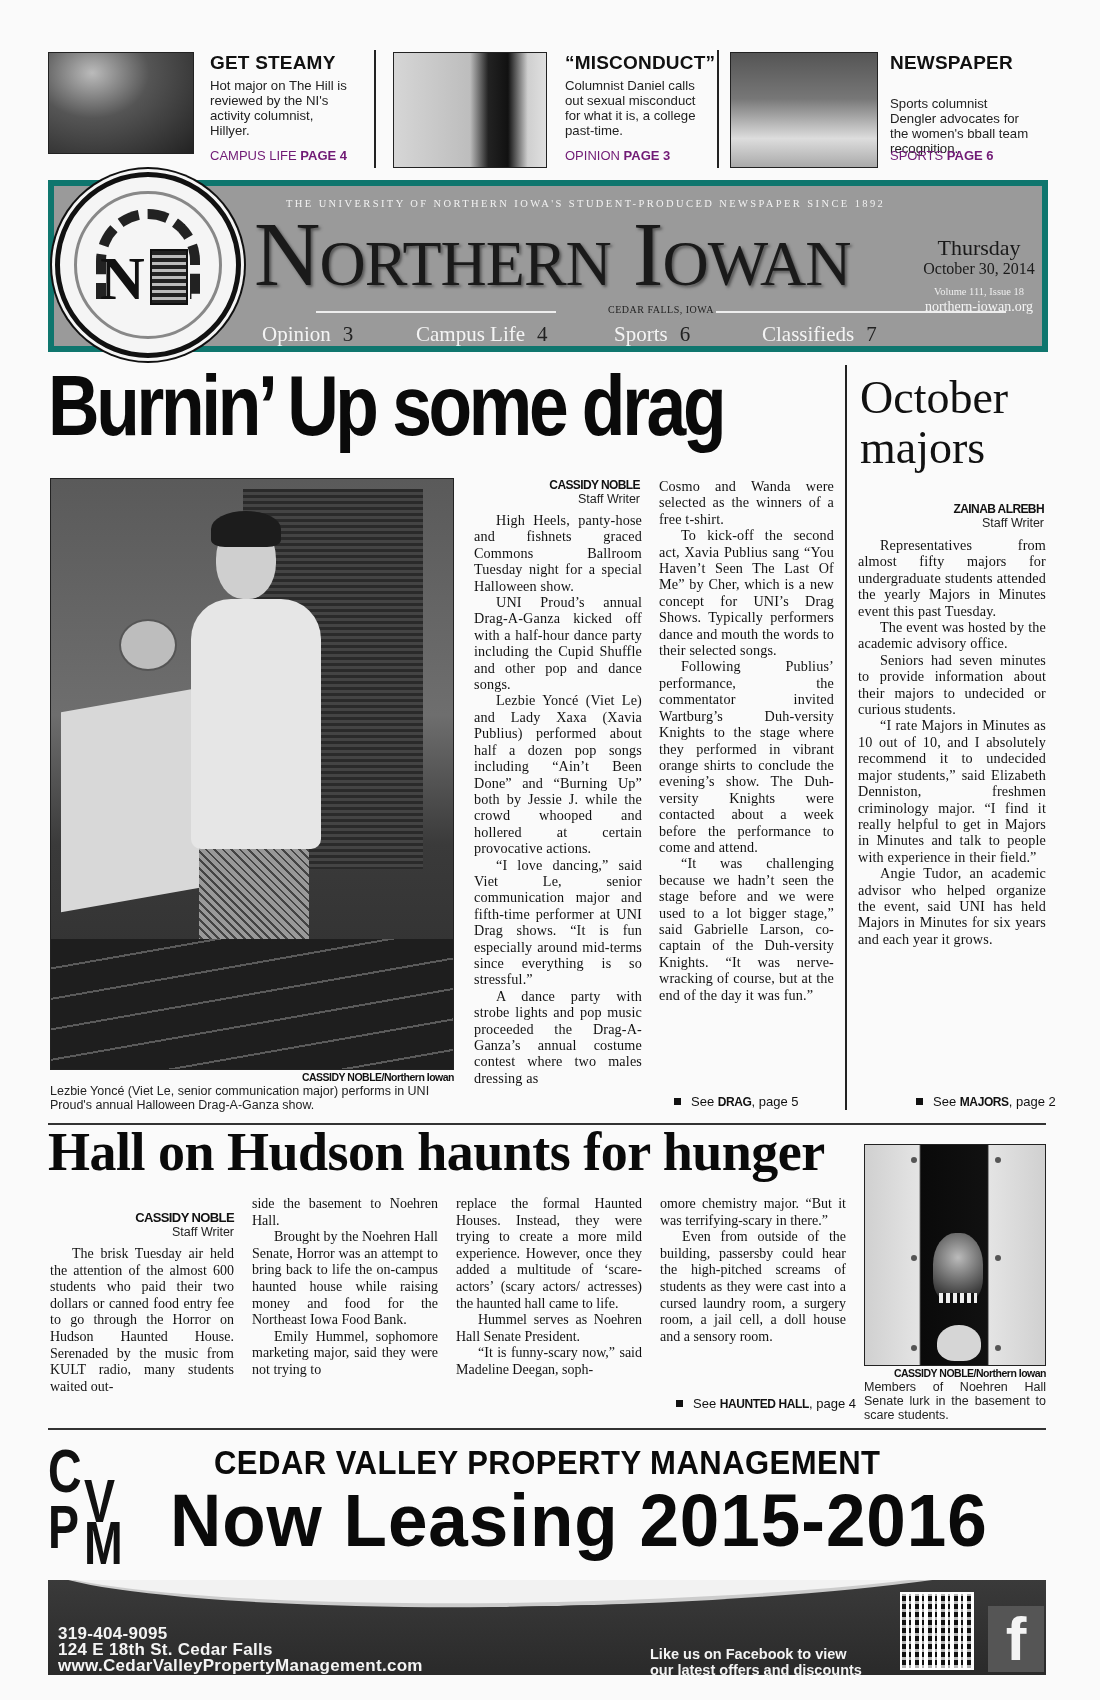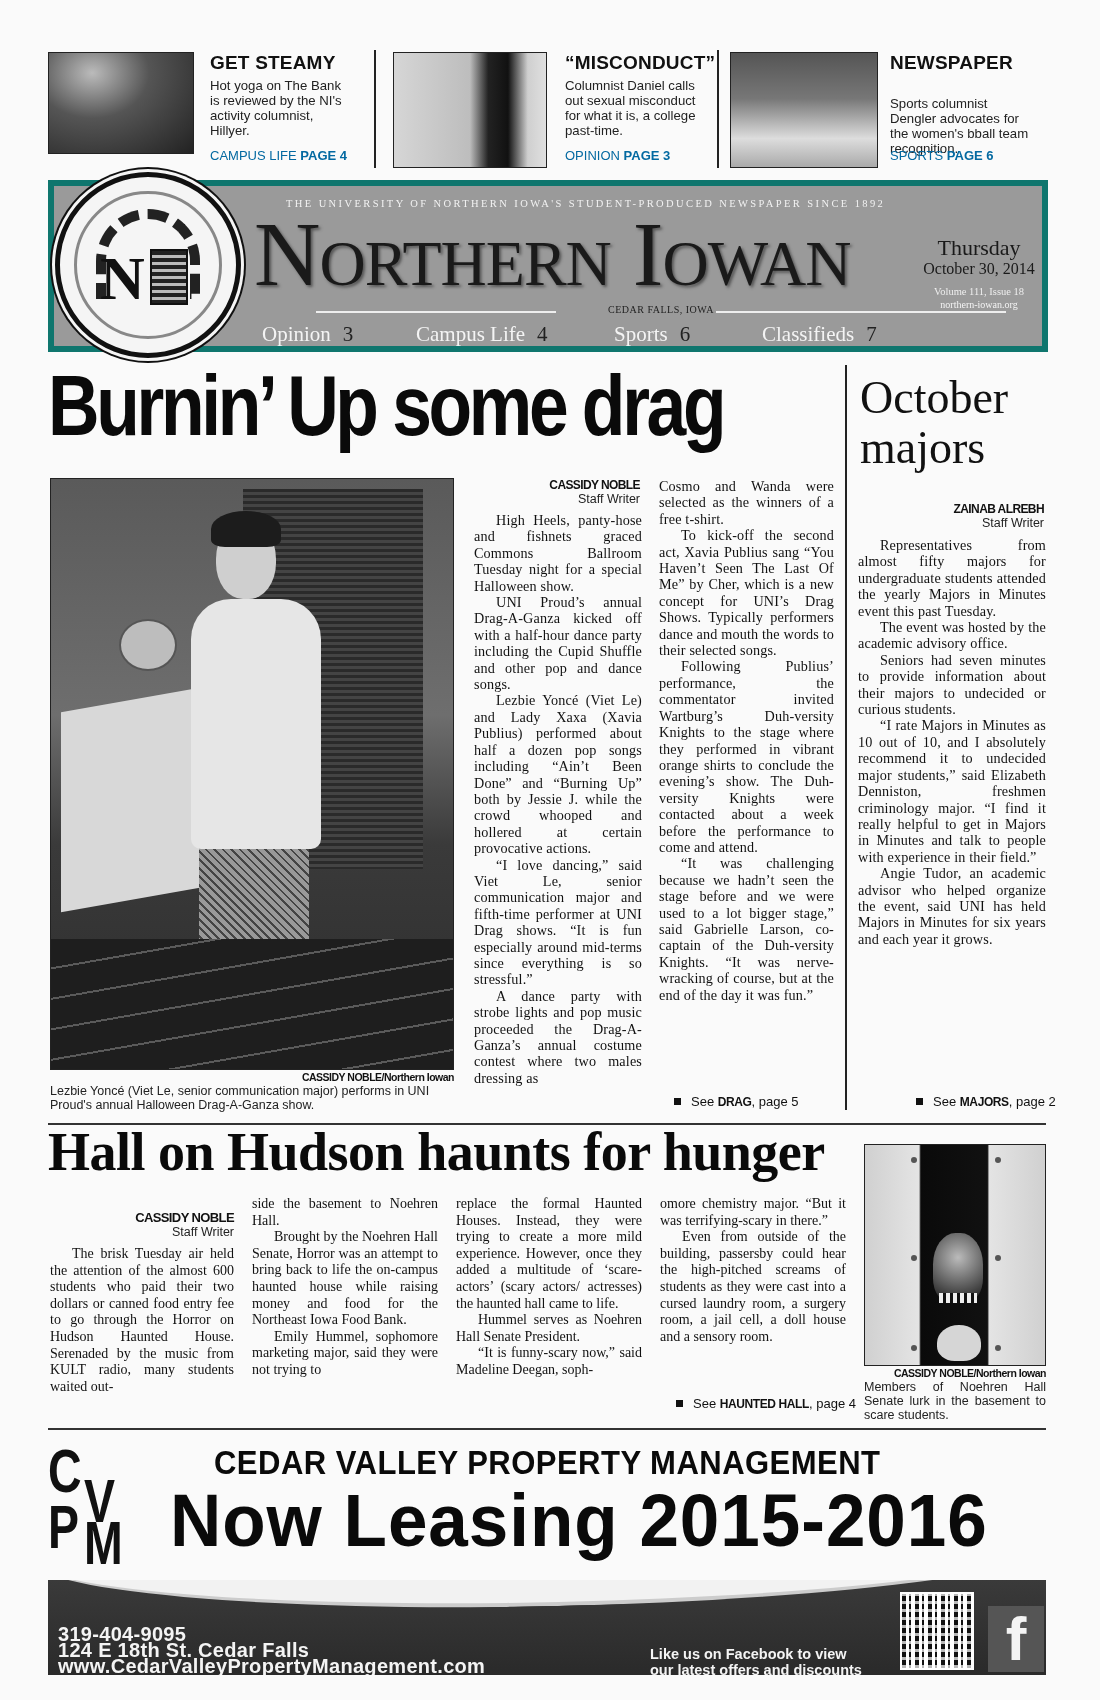--- a/index.html
+++ b/index.html
@@ -3,21 +3,21 @@
 <meta charset="utf-8">
 <style>
   * { box-sizing: border-box; margin: 0; padding: 0; }
   html, body { width: 1100px; height: 1700px; background: #fafafa; }
   body { position: relative; font-family: "Liberation Serif", serif; color: #111; overflow: hidden; }
 
   
   .teaser-photo { position: absolute; border: 1px solid #222; overflow: hidden; }
   .teaser-title { position: absolute; font-family: "Liberation Sans", sans-serif; font-weight: bold; font-size: 19px; letter-spacing: 0.2px; color: #111; }
   .teaser-text { position: absolute; font-family: "Liberation Sans", sans-serif; font-size: 13.2px; line-height: 15px; color: #222; }
-  .teaser-page { position: absolute; font-family: "Liberation Sans", sans-serif; font-size: 13px; color: #0369a1; }
+  .teaser-page { position: absolute; font-family: "Liberation Sans", sans-serif; font-size: 13px; color: #701a75; }
   .teaser-page b { font-weight: bold; }
   .vrule { position: absolute; width: 1.5px; background: #222; }
 
   
   .ph-yoga { background: radial-gradient(ellipse at 30% 20%, #bbb 0, #555 40%, #222 100%); }
   .ph-misc { background: linear-gradient(90deg, #d6d6d6 0%, #bdbdbd 50%, #222 62%, #111 75%, #cfcfcf 88%, #e0e0e0 100%); }
   .ph-bball { background: linear-gradient(180deg, #555 0%, #777 40%, #ddd 75%, #aaa 100%); }
 
   
   .masthead { position: absolute; left: 48px; top: 180px; width: 1000px; height: 172px; background: #9a9a9a; border: 6px solid #0f766e; }
@@ -25,21 +25,21 @@
   .mast-name { position: absolute; left: 200px; top: 22px; font-size: 92px; letter-spacing: -1px; color: #1a1a1a; line-height: 1; text-shadow: 2px 2px 3px #555; font-variant: small-caps; }
   .mast-loc { position: absolute; left: 262px; top: 118px; width: 690px; height: 14px; }
   .mast-loc .line { position: absolute; top: 7px; height: 2px; background: #eee; }
   .mast-loc .txt { position: absolute; left: 0; right: 0; text-align: center; font-size: 10px; color: #222; letter-spacing: 0.5px; }
   .mast-nav { position: absolute; top: 136px; font-size: 21px; color: #f4f4f4; }
   .mast-nav .num { color: #222; margin-left: 12px; }
   .mast-date { position: absolute; left: 855px; top: 50px; width: 140px; text-align: center; color: #1a1a1a; }
   .mast-date .day { font-size: 22px; line-height: 24px; }
   .mast-date .dt { font-size: 16px; line-height: 18px; }
   .mast-date .vol { font-size: 10.5px; color: #eee; margin-top: 8px; }
-  .mast-date .url { font-size: 10px; color: #f4f4f4; margin-top: 2px; }
+  .mast-date .url { font-size: 14px; color: #f4f4f4; margin-top: 2px; }
   .seal { position: absolute; left: 55px; top: 172px; width: 186px; height: 186px; border-radius: 50%; background: #f5f5f5; border: 5px solid #111; box-shadow: 0 0 0 3px #f5f5f5, 0 0 0 5px #111; }
   .seal-inner { position: absolute; left: 14px; top: 14px; width: 148px; height: 148px; border-radius: 50%; border: 3px solid #888; }
   .seal-arch { position: absolute; left: 36px; top: 32px; width: 104px; height: 90px; border: 10px dashed #222; border-bottom: none; border-radius: 52px 52px 0 0; }
   .seal-N { position: absolute; left: 40px; top: 70px; font-size: 62px; font-weight: bold; color: #111; line-height: 1; font-family: "Liberation Serif", serif; }
   .seal-bldg { position: absolute; left: 90px; top: 72px; width: 38px; height: 56px; background: repeating-linear-gradient(180deg, #222 0 4px, #bbb 4px 7px); border: 2px solid #111; }
 
   
   .headline-main { position: absolute; left: 48px; top: 362px; font-family: "Liberation Sans", sans-serif; font-weight: bold; font-size: 86px; letter-spacing: -4px; transform: scaleX(0.83); transform-origin: left top; line-height: 1; color: #0a0a0a; }
   .col-rule { position: absolute; background: #222; }
   .byline-name { font-family: "Liberation Sans", sans-serif; font-weight: bold; font-size: 12px; letter-spacing: -0.6px; text-align: right; color: #111; }
@@ -80,36 +80,36 @@
   .ph-teeth { position: absolute; left: 74px; top: 148px; width: 38px; height: 10px; background: repeating-linear-gradient(90deg, #eee 0 4px, #111 4px 7px); }
   .ph-hand { position: absolute; left: 72px; top: 180px; width: 44px; height: 36px; border-radius: 50% 50% 40% 40%; background: #d6d6d6; }
 
   
   .ad-logo { position: absolute; left: 48px; top: 1440px; width: 100px; height: 120px; font-family: "Liberation Sans", sans-serif; font-weight: bold; color: #111; }
   .ad-logo span { position: absolute; font-size: 62px; line-height: 1; transform: scaleX(0.75); transform-origin: left top; }
   .ad-line1 { position: absolute; left: 214px; top: 1444px; font-family: "Liberation Sans", sans-serif; font-weight: bold; font-size: 33px; letter-spacing: 0.5px; color: #0a0a0a; transform: scaleX(0.94); transform-origin: left top; }
   .ad-line2 { position: absolute; left: 170px; top: 1484px; font-family: "Liberation Sans", sans-serif; font-weight: bold; font-size: 74px; letter-spacing: 1px; line-height: 1; color: #0a0a0a; transform: scaleX(0.96); transform-origin: left top; }
   .ad-bar { position: absolute; left: 48px; top: 1580px; width: 998px; height: 95px; background: linear-gradient(180deg, #3a3a3a, #2a2a2a); overflow: hidden; }
   .ad-wave { position: absolute; left: -20px; top: -34px; width: 1060px; height: 60px; border-radius: 0 0 50% 50% / 0 0 100% 100%; background: #f2f2f2; border-bottom: 4px solid #ccc; transform: rotate(-1.3deg); }
-  .ad-contact { position: absolute; left: 10px; top: 46px; font-family: "Liberation Sans", sans-serif; font-weight: bold; font-size: 20px; line-height: 16px; color: #f4f4f4; letter-spacing: 0.3px; }
+  .ad-contact { position: absolute; left: 10px; top: 46px; font-family: "Liberation Sans", sans-serif; font-weight: bold; font-size: 17px; line-height: 16px; color: #f4f4f4; letter-spacing: 0.3px; }
   .ad-fb-text { position: absolute; left: 602px; top: 66px; font-family: "Liberation Sans", sans-serif; font-weight: bold; font-size: 14.5px; line-height: 16px; color: #f4f4f4; }
   .ad-qr { position: absolute; left: 852px; top: 12px; width: 74px; height: 78px; background:
       repeating-linear-gradient(90deg, #111 0 4px, #fff 4px 7px, #111 7px 9px, #fff 9px 13px),
       #fff; border: 2px solid #fff; }
   .ad-qr::after { content: ""; position: absolute; inset: 0; background: repeating-linear-gradient(0deg, rgba(255,255,255,0.7) 0 3px, transparent 3px 8px); }
   .ad-fb { position: absolute; left: 940px; top: 26px; width: 56px; height: 66px; background: #555; color: #f4f4f4; font-family: "Liberation Sans", sans-serif; font-weight: bold; font-size: 62px; line-height: 66px; text-align: center; }
 </style>
 </head>
 <body>
 
 <div>
 
   <div class="teaser-photo ph-yoga" style="left:48px;top:52px;width:146px;height:102px;"></div>
   <div class="teaser-title" style="left:210px;top:52px;">GET STEAMY</div>
-  <div class="teaser-text" style="left:210px;top:78px;width:140px;">Hot yoga on The Bank is reviewed by the NI's activity columnist, Hillyer.</div>
+  <div class="teaser-text" style="left:210px;top:78px;width:140px;">Hot major on The Hill is reviewed by the NI's activity columnist, Hillyer.</div>
   <div class="teaser-page" style="left:210px;top:148px;">
     <span>CAMPUS LIFE</span>
     <b>PAGE 4</b>
   </div>
   <div class="vrule" style="left:374px;top:50px;height:118px;"></div>
 
   <div class="teaser-photo ph-misc" style="left:393px;top:52px;width:154px;height:116px;"></div>
   <div class="teaser-title" style="left:565px;top:52px;">“MISCONDUCT”</div>
   <div class="teaser-text" style="left:565px;top:78px;width:140px;">Columnist Daniel calls out sexual misconduct for what it is, a college past-time.</div>
   <div class="teaser-page" style="left:565px;top:148px;">

